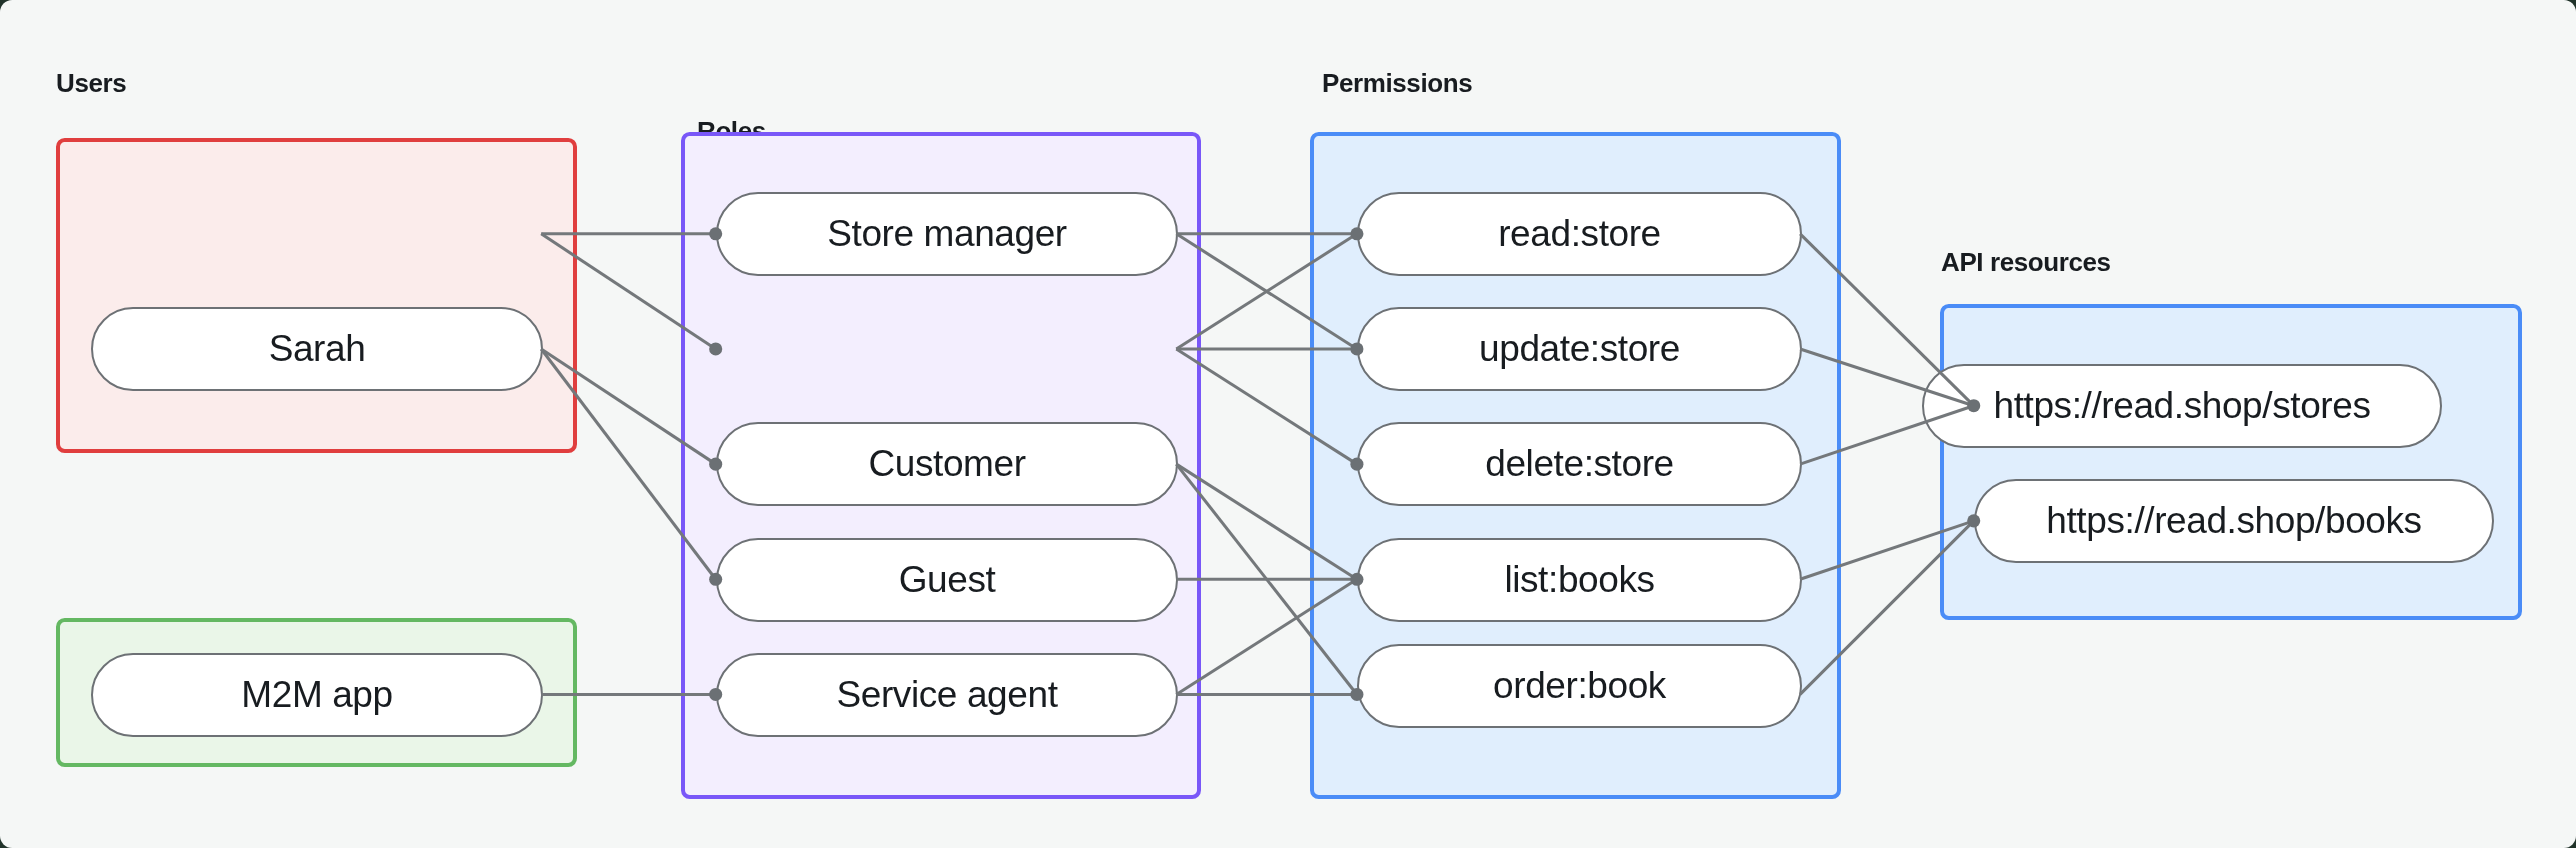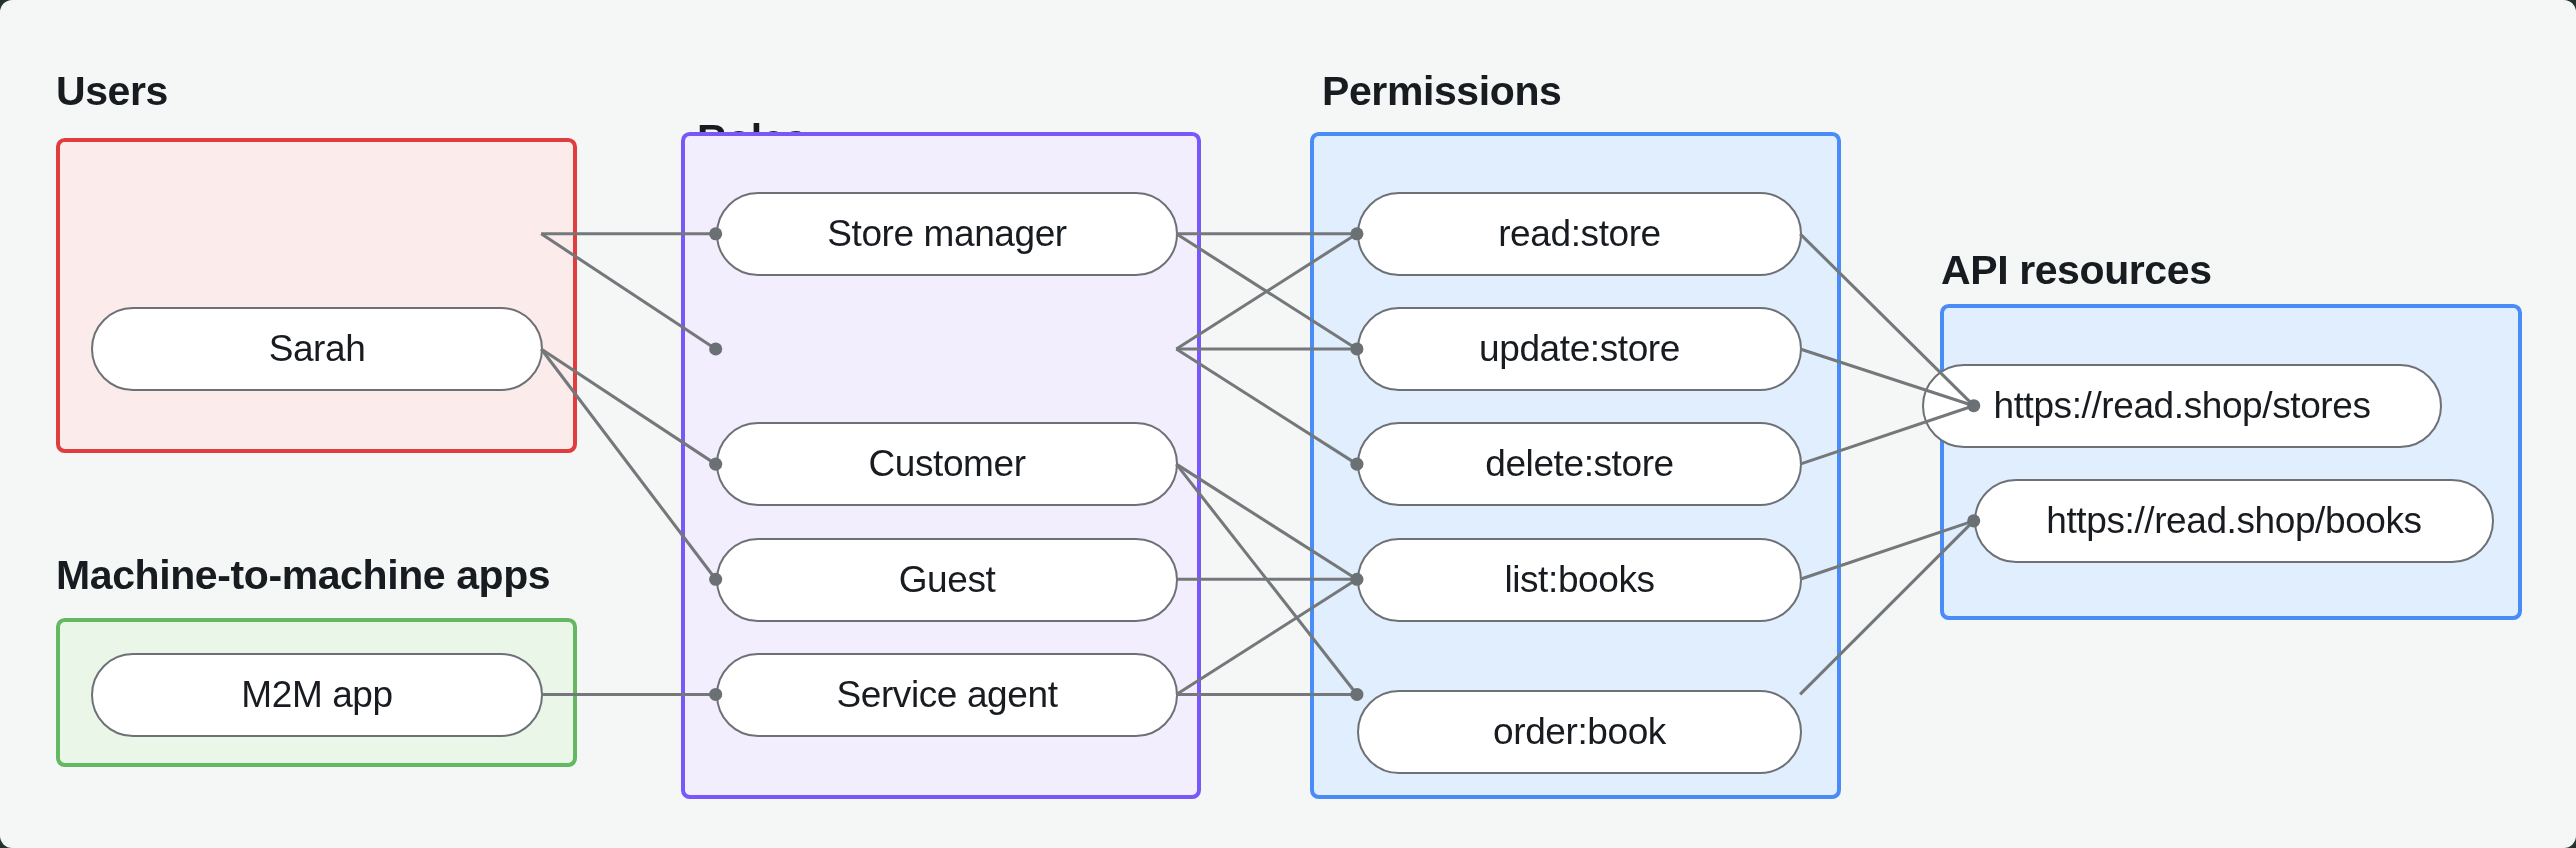--- a/index.html
+++ b/index.html
@@ -11,21 +11,21 @@
   }
   #diagram{
     position:relative;
     width:2576px;height:848px;
     background:var(--card_bg,#f5f7f6);
     border-radius:12.2px;
     overflow:hidden;
   }
   .group-label{
     position:absolute;
-    font-size:41px;
+    font-size:26px;
     font-weight:600;
     letter-spacing:-0.4px;
     color:var(--text,#181c20);
     white-space:nowrap;
   }
   .group-box{
     position:absolute;
     box-sizing:border-box;
     border-style:solid;
     border-width:4.4px;
@@ -60,21 +60,20 @@
   }
 </style>
 </head>
 <body>
 
 <div id="diagram">
 
   <div class="group-label" style="left:56px;top:68px;">Users</div>
   <div class="group-label" style="left:697px;top:68px;margin-top:48px;">Roles</div>
   <div class="group-label" style="left:1322px;top:68px;">Permissions</div>
-  <div class="group-label" style="left:56px;top:552px;">Machine-to-machine apps</div>
   <div class="group-label" style="left:1941px;top:247px;">API resources</div>
 
   <div class="group-box box-users" style="left:56px;top:138px;width:521px;height:315px;"></div>
   <div class="group-box box-m2m" style="left:56px;top:618px;width:521px;height:149px;"></div>
   <div class="group-box box-roles" style="left:681px;top:132px;width:520px;height:667px;"></div>
   <div class="group-box box-permissions" style="left:1310px;top:132px;width:531px;height:667px;"></div>
   <div class="group-box box-api" style="left:1940px;top:304px;width:582px;height:316px;"></div>
 
   <div class="pill" style="left:91px;top:307px;width:452px;">Sarah</div>
 
@@ -82,21 +81,21 @@
 
   <div class="pill" style="left:716px;top:192px;width:462px;">Store manager</div>
   <div class="pill" style="left:716px;top:422px;width:462px;">Customer</div>
   <div class="pill" style="left:716px;top:538px;width:462px;">Guest</div>
   <div class="pill" style="left:716px;top:653px;width:462px;">Service agent</div>
 
   <div class="pill" style="left:1357px;top:192px;width:445px;">read:store</div>
   <div class="pill" style="left:1357px;top:307px;width:445px;">update:store</div>
   <div class="pill" style="left:1357px;top:422px;width:445px;">delete:store</div>
   <div class="pill" style="left:1357px;top:538px;width:445px;">list:books</div>
-  <div class="pill" style="left:1357px;top:690px;width:445px;">order:book</div>
+  <div class="pill" style="left:1357px;top:644px;width:445px;">order:book</div>
 
   <div class="pill" style="left:1922px;top:364px;width:520px;text-align:center;">https://read.shop/stores</div>
   <div class="pill" style="left:1974px;top:479px;width:520px;text-align:right;">https://read.shop/books</div>
 
   <svg id="edges-layer" width="2576" height="848" viewBox="0 0 2952 972">
       <line x1="620" y1="268" x2="820" y2="268" stroke="#74787b" stroke-width="3.5"></line>
       <line x1="620" y1="268" x2="820" y2="400" stroke="#74787b" stroke-width="3.5"></line>
       <line x1="620" y1="400" x2="820" y2="532" stroke="#74787b" stroke-width="3.5"></line>
       <line x1="620" y1="400" x2="820" y2="664" stroke="#74787b" stroke-width="3.5"></line>
       <line x1="620" y1="796" x2="820" y2="796" stroke="#74787b" stroke-width="3.5"></line>

